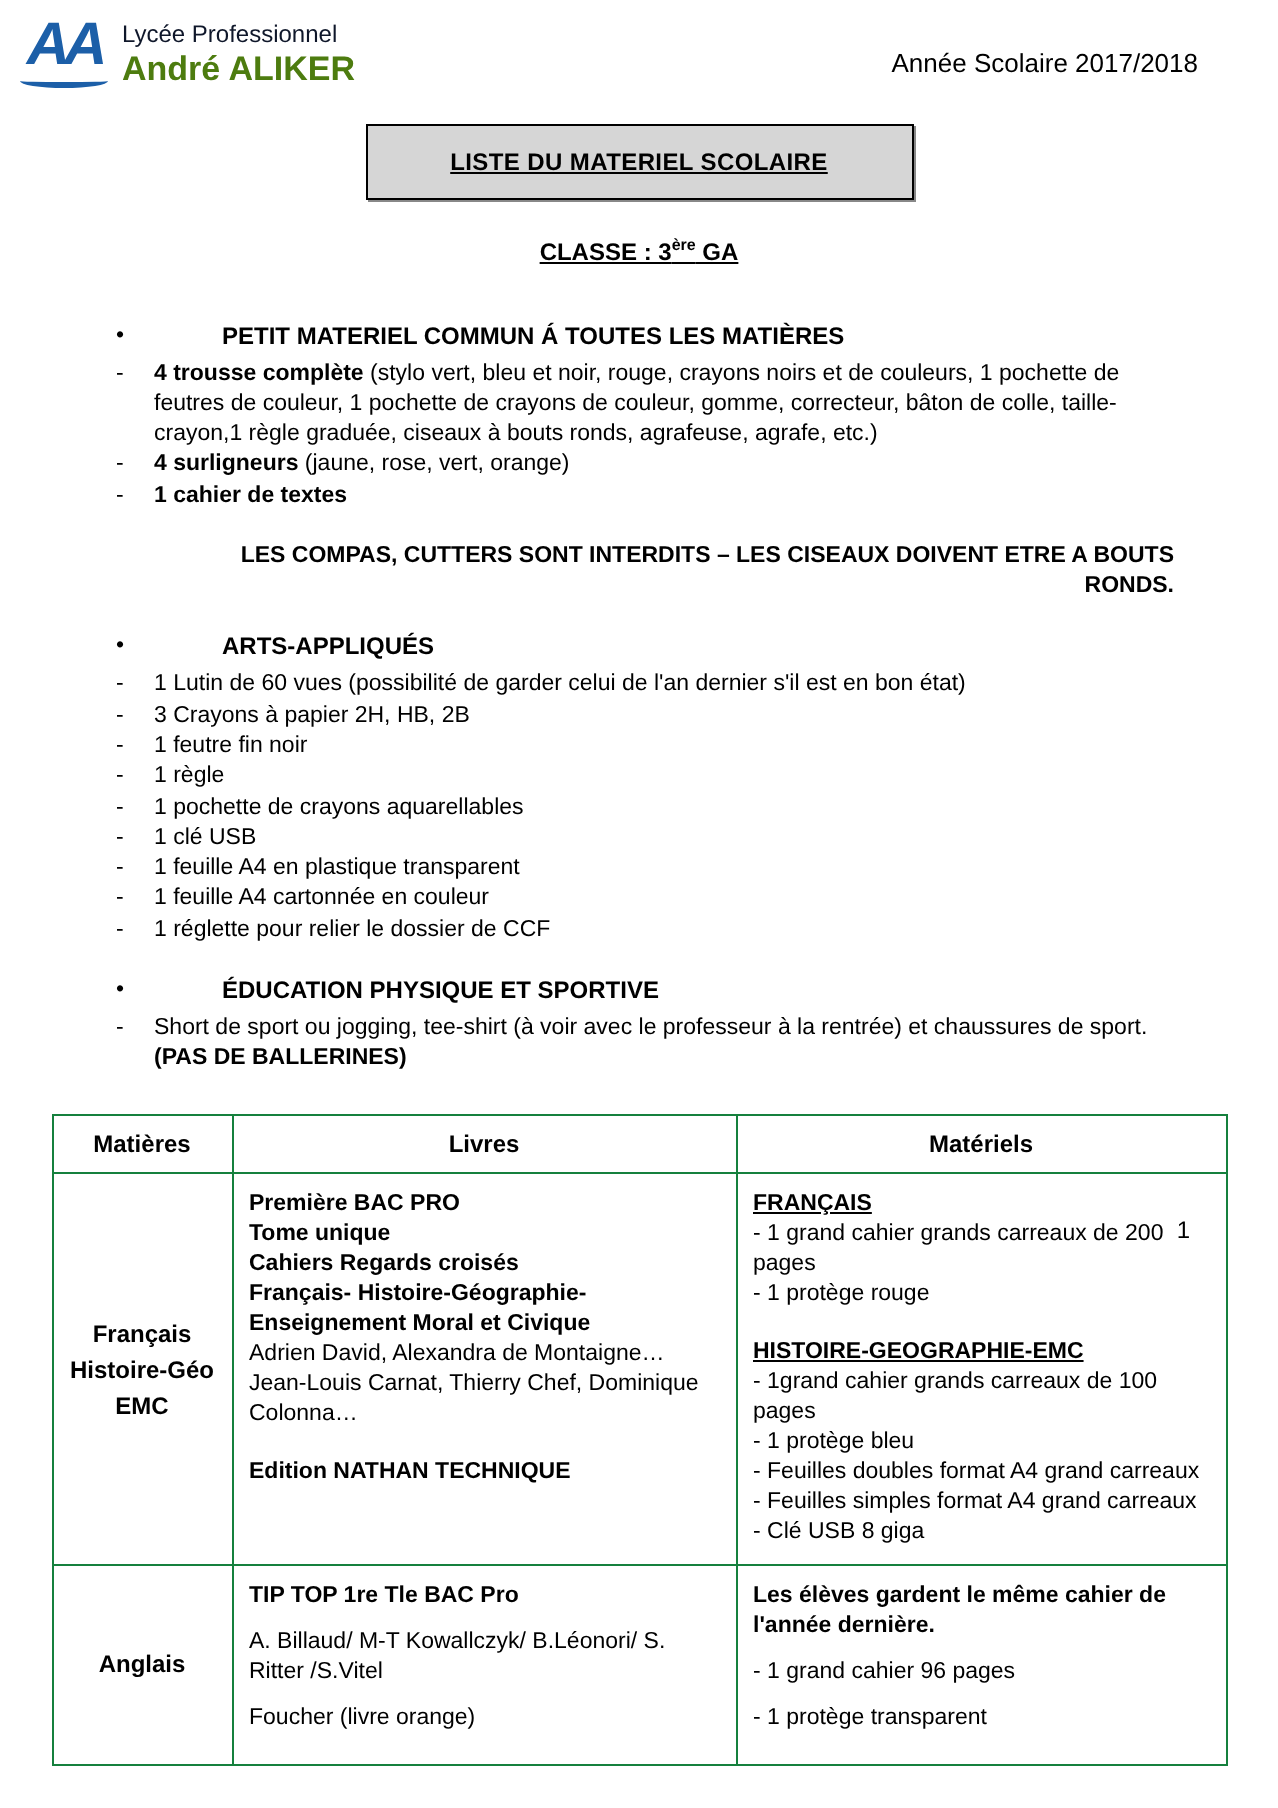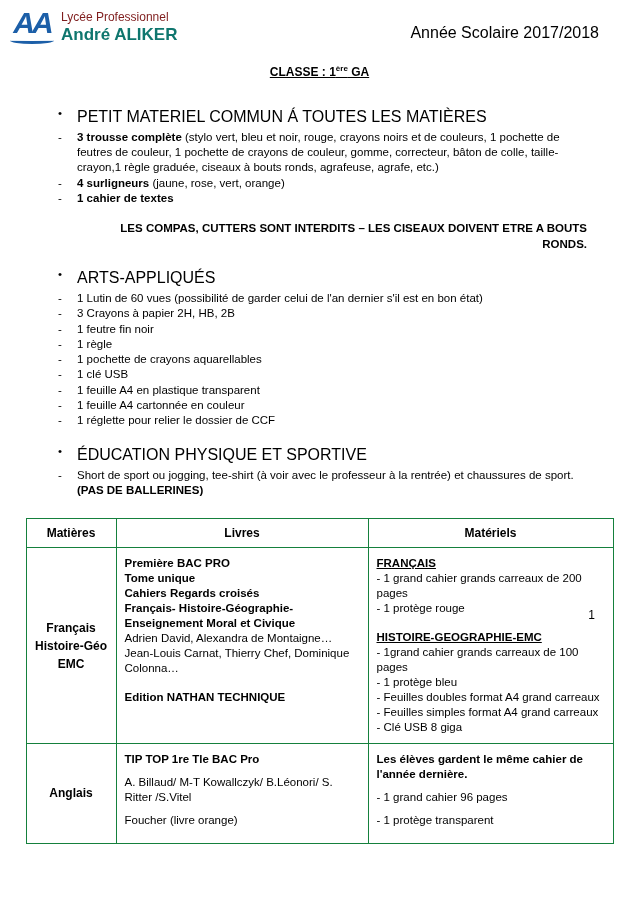--- a/index.html
+++ b/index.html
@@ -11,39 +11,39 @@
   }
   .page { position:relative; width:639px; height:656px; background:#fff; }
 
   
   .top-row { display:flex; justify-content:space-between; align-items:flex-start; padding:8px 40px 0 10px; }
   .logo { display:flex; align-items:flex-start; gap:7px; }
   .logo-mark { display:flex; flex-direction:column; align-items:center; }
   .logo-aa { font-size:30px; font-weight:bold; font-style:italic; color:#1c5fa8; letter-spacing:-3px; line-height:1; }
   .logo-swoosh { width:44px; height:7px; border-bottom:3px solid #1c5fa8; border-radius:0 0 100% 100%; margin-top:-1px; }
   .logo-text { padding-top:2px; }
-  .logo-line1 { color:#7f1d1d; font-size:12px; line-height:1.25; }
-  .logo-line2 { color:#0f766e; font-size:17px; font-weight:bold; line-height:1.15; }
-  .school-year { font-size:16px; padding-top:16px;text-align:right; }
+  .logo-line1 { color:#0f172a; font-size:12px; line-height:1.25; }
+  .logo-line2 { color:#4d7c0f; font-size:17px; font-weight:bold; line-height:1.15; }
+  .school-year { font-size:13px; padding-top:16px;text-align:right; }
 
   
   .title-box { width:274px; margin:17px auto 0 auto; border:1px solid #000; box-shadow:1px 1px 0 #888; background:#d6d6d6; text-align:center; padding:9px 4px; }
   .title-text { font-weight:bold; text-decoration:underline; font-size:12px; letter-spacing:.2px; }
 
   .classe { text-align:center; margin-top:17px; }
   .classe-text { font-weight:bold; text-decoration:underline; font-size:12px; }
   .classe-text sup { font-size:8px; }
 
   
   .content { padding:26px 42px 0 58px; font-size:11.5px; line-height:1.33; }
   .section { margin-bottom:15px; }
   .li { display:flex; }
   .marker { flex:none; width:19px; }
   .heading-li { margin-bottom:3px; }
-  .heading { font-weight:normal; font-size:16px; }
+  .heading { font-weight:bold; font-size:12px;margin-left:34px; }
   .itext { flex:1; }
   .b { font-weight:bold; }
   .u { text-decoration:underline; }
   .warning { margin:15px 0 0 19px; padding-right:10px;text-align:right; }
 
   
   .mat-table { width:587px; margin:20px auto 0 auto; border-collapse:collapse; font-size:11.5px; table-layout:fixed; }
   .mat-table th, .mat-table td { border:1px solid #15803d; }
   .mat-table th { font-weight:bold; text-align:center; padding:7px 4px; font-size:12px; }
   .c1 { width:90px; } .c2 { width:252px; } .c3 { width:245px; }
@@ -69,35 +69,38 @@
         <div class="logo-swoosh"></div>
       </div>
       <div class="logo-text">
         <div class="logo-line1">Lycée Professionnel</div>
         <div class="logo-line2">André ALIKER</div>
       </div>
     </div>
     <div class="school-year">Année Scolaire 2017/2018</div>
   </div>
 
+  <div class="title-box">
+    <span class="title-text">LISTE DU MATERIEL SCOLAIRE</span>
+  </div>
 
   <div class="classe">
-    <span class="classe-text"><span>CLASSE : 1</span><sup>ère</sup><span> GA</span></span>
+    <span class="classe-text"><span>CLASSE : 3</span><sup>ère</sup><span> GA</span></span>
   </div>
 
   <div class="content">
 
     <div class="section">
       <div class="li heading-li">
         <span class="marker">•</span>
         <span class="heading">PETIT MATERIEL COMMUN Á TOUTES LES MATIÈRES</span>
       </div>
       <div class="li">
         <span class="marker">-</span>
-        <span class="itext"><span class="b">3 trousse complète</span><span> (stylo vert, bleu et noir, rouge, crayons noirs et de couleurs, 1 pochette de feutres de couleur, 1 pochette de crayons de couleur, gomme, correcteur, bâton de colle, taille-crayon,1 règle graduée, ciseaux à bouts ronds, agrafeuse, agrafe, etc.)</span></span>
+        <span class="itext"><span class="b">4 trousse complète</span><span> (stylo vert, bleu et noir, rouge, crayons noirs et de couleurs, 1 pochette de feutres de couleur, 1 pochette de crayons de couleur, gomme, correcteur, bâton de colle, taille-crayon,1 règle graduée, ciseaux à bouts ronds, agrafeuse, agrafe, etc.)</span></span>
       </div>
       <div class="li">
         <span class="marker">-</span>
         <span class="itext"><span class="b">4 surligneurs</span><span> (jaune, rose, vert, orange)</span></span>
       </div>
       <div class="li">
         <span class="marker">-</span>
         <span class="itext"><span class="b">1 cahier de textes</span><span></span></span>
       </div>
       <div class="warning b">LES COMPAS, CUTTERS SONT INTERDITS – LES CISEAUX DOIVENT ETRE A BOUTS RONDS.</div>

